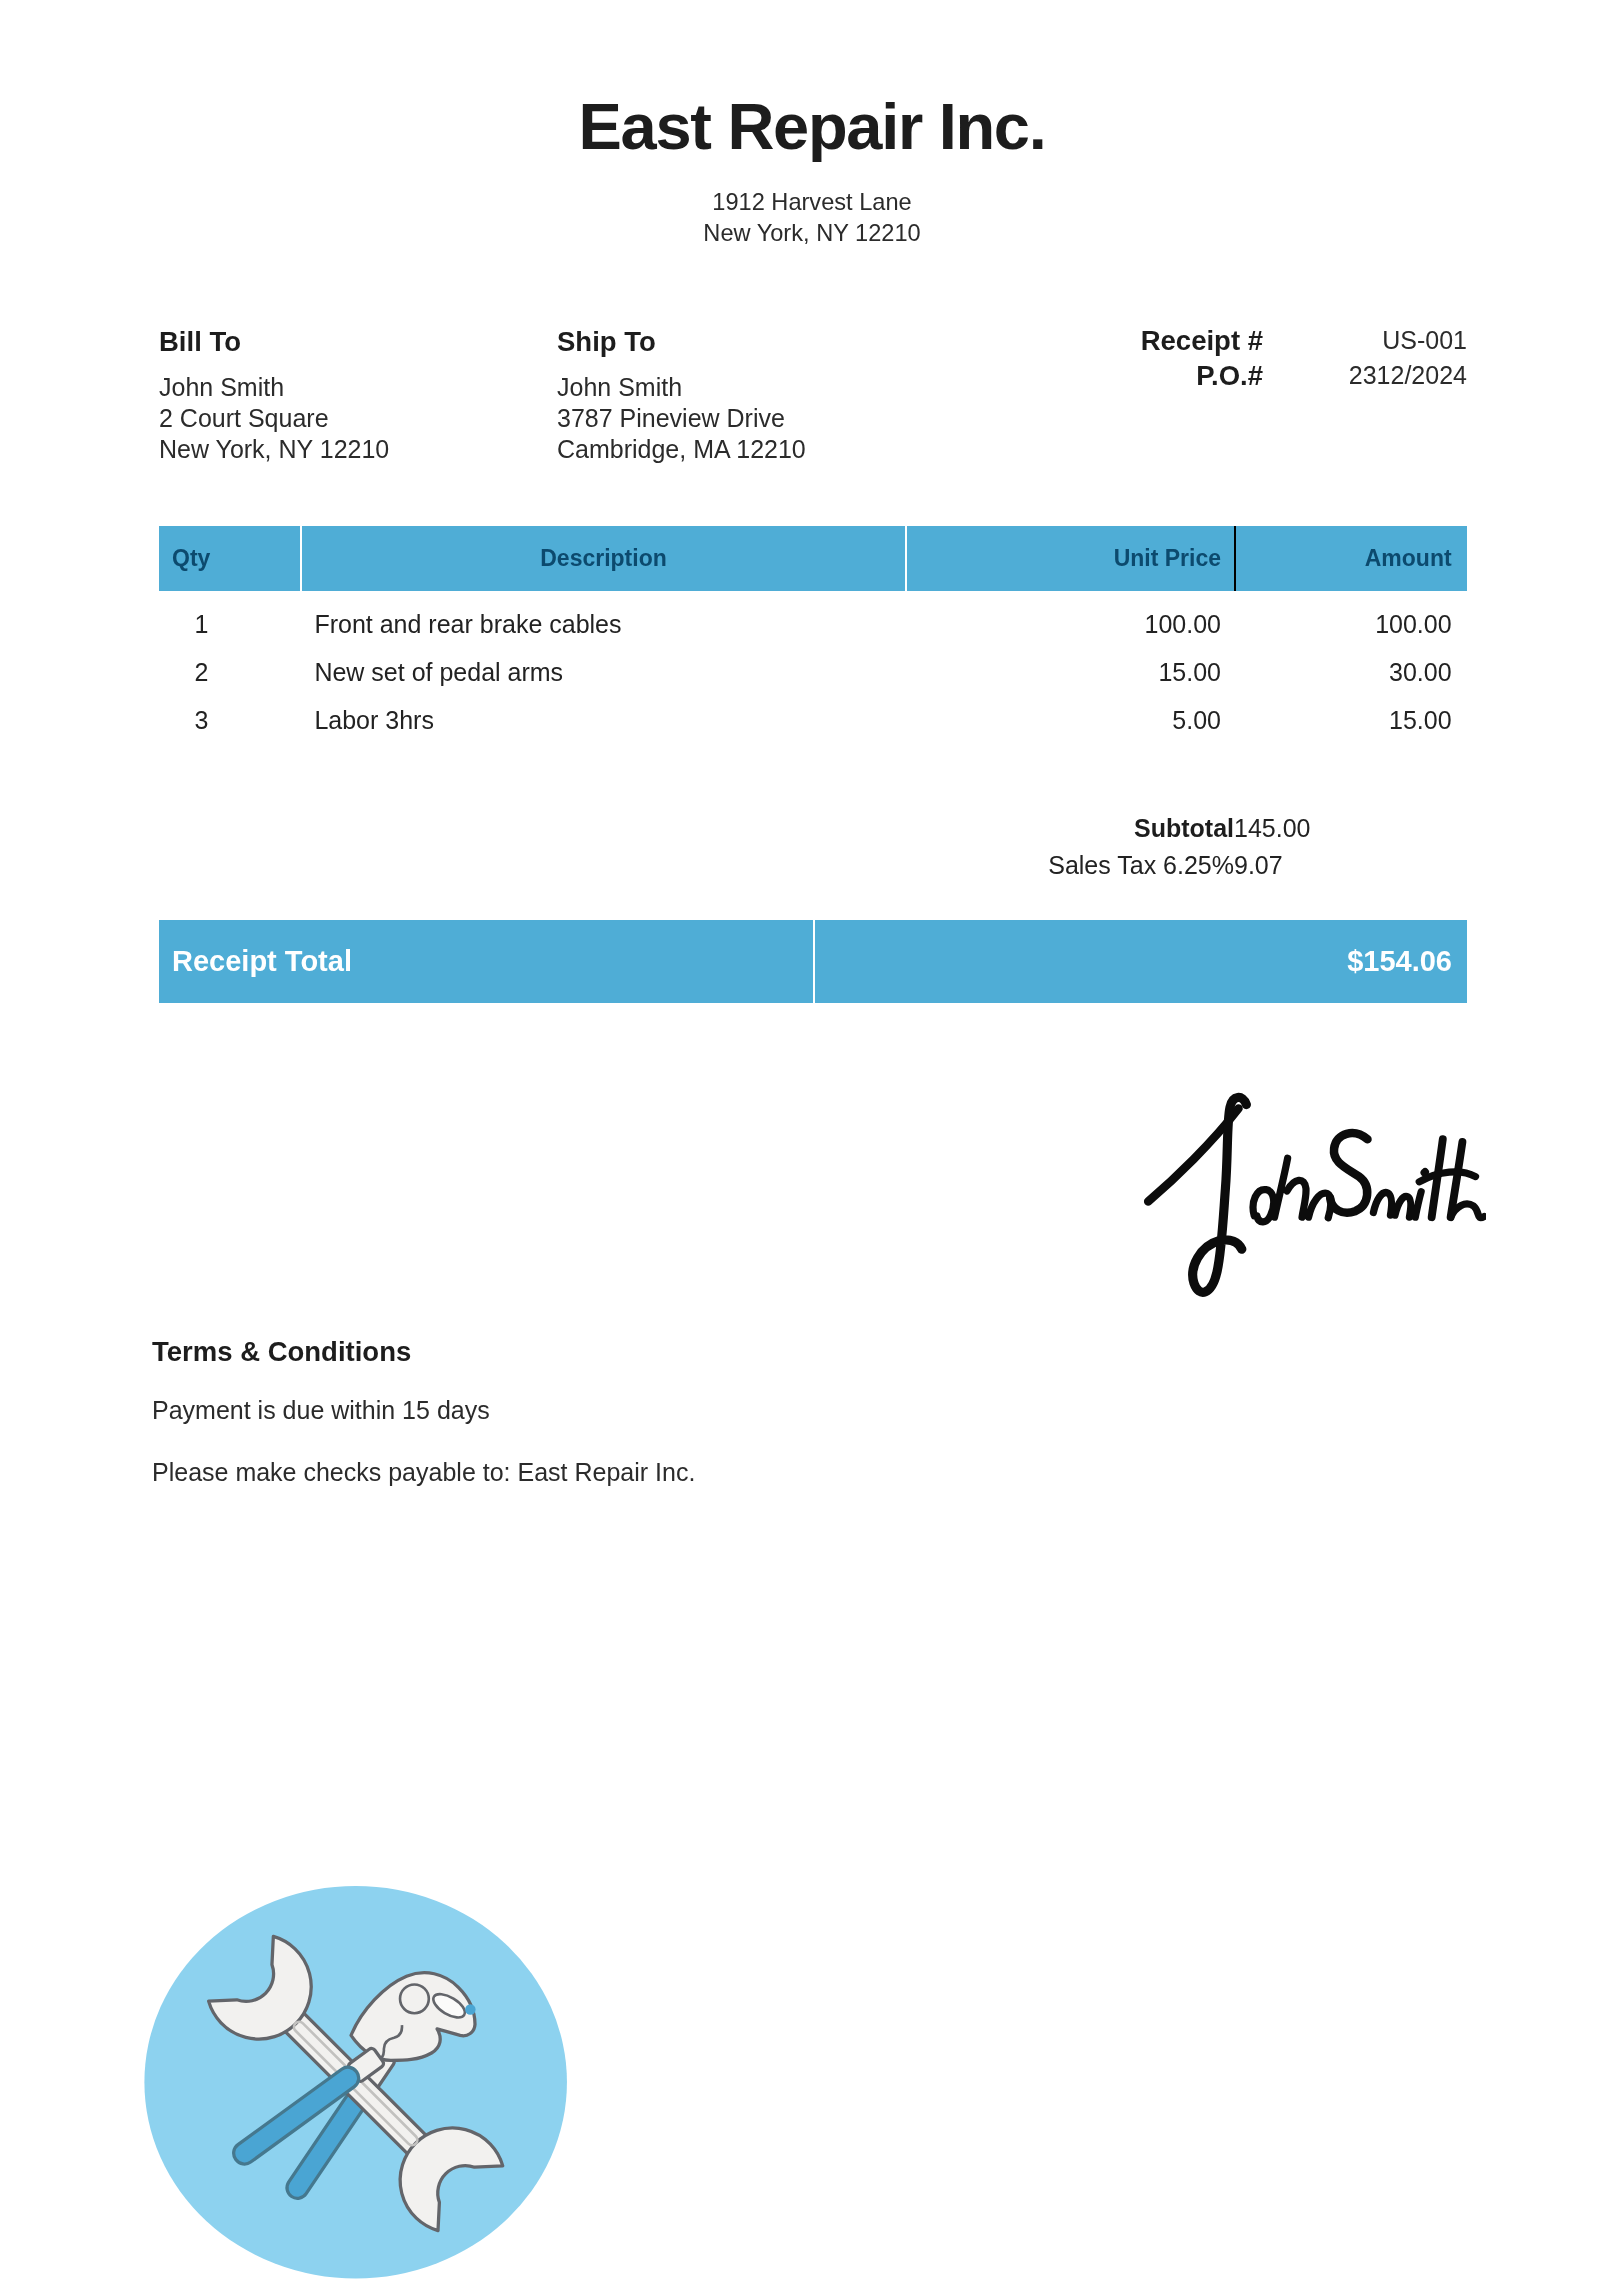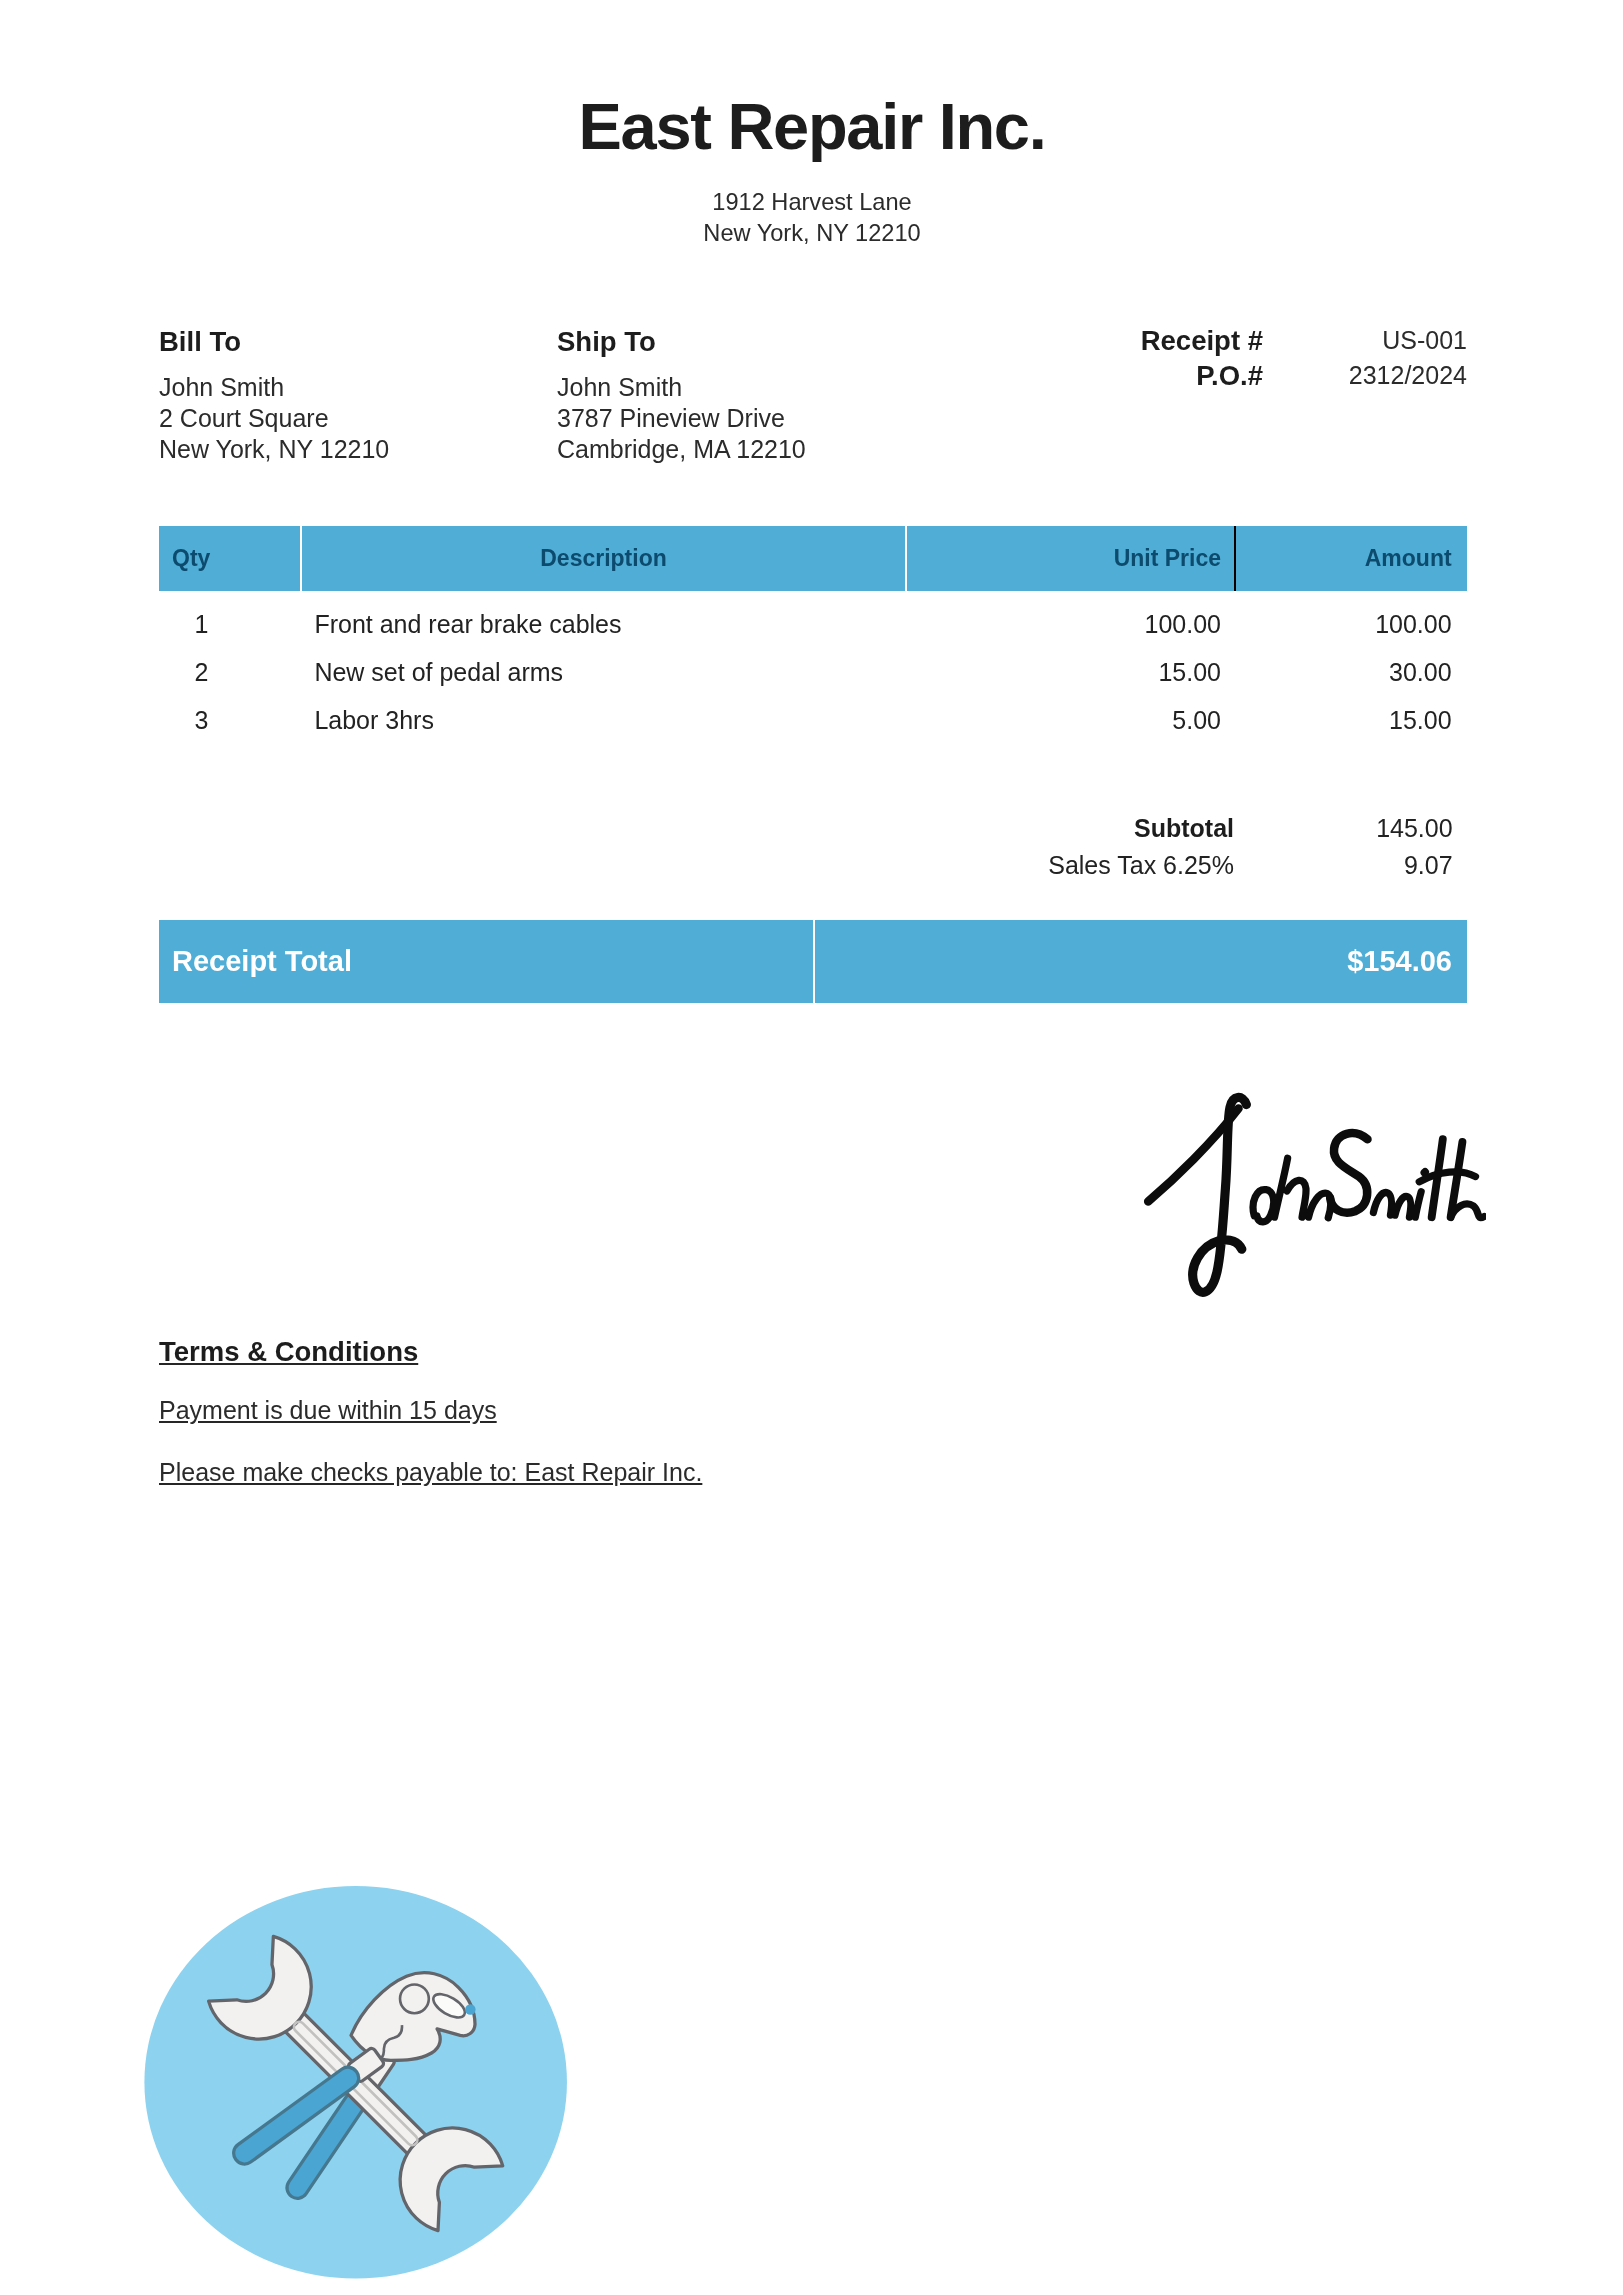--- a/index.html
+++ b/index.html
@@ -35,32 +35,32 @@
           align-items:center; font-size:25px; color:#222222; }
   .td-qty { width:85px; text-align:center; }
   .td-desc { padding-left:14.4px; }
   .td-price { text-align:right; padding-right:13px; }
   .td-amt { text-align:right; padding-right:14.4px; }
   
   .totals { position:absolute; left:159px; top:810px; width:1308px; }
   .total-row { display:grid; grid-template-columns:1075px 1fr; height:37px; align-items:center; font-size:25px; }
   .total-label { text-align:right; color:#222222; }
   .total-row.subtotal .total-label { font-weight:700; color:#1d1d1d; }
-  .total-value { text-align:right; padding-right:14.4px; color:#222222; }
+  .total-value { padding-right:14.4px; color:#222222; }
   .grand-total { position:absolute; left:159px; top:920px; width:1308px; height:83px;
                  background:#4FADD6; color:#ffffff; display:grid; grid-template-columns:654px 2px 1fr;
                  align-items:center; font-size:29px; font-weight:700; }
   .grand-total .gt-sep { background:#ffffff; height:100%; }
   .grand-total .gt-label { padding-left:13px; }
   .grand-total .gt-value { text-align:right; padding-right:15px; }
   
   .signature { position:absolute; left:1139px; top:1077px; width:347px; height:226px; }
   .visually-hidden { position:absolute; width:0.7px; height:0.7px; overflow:hidden; clip:rect(0 0 0 0); }
   
-  .terms { position:absolute; left:159px; top:1335px;text-decoration:underline; }
+  .terms { position:absolute; left:152px; top:1335px; }
   .terms-heading { font-size:27.5px; font-weight:700; line-height:33px; color:#1d1d1d; }
   .terms-line { font-size:25px; line-height:31px; color:#2b2b2b; }
   .terms-line.first { margin-top:27px; }
   .terms-line.second { margin-top:31px; }
   
   .logo { position:absolute; left:143px; top:1884px; width:426px; height:399px; }
 </style>
 </head>
 <body>
 

